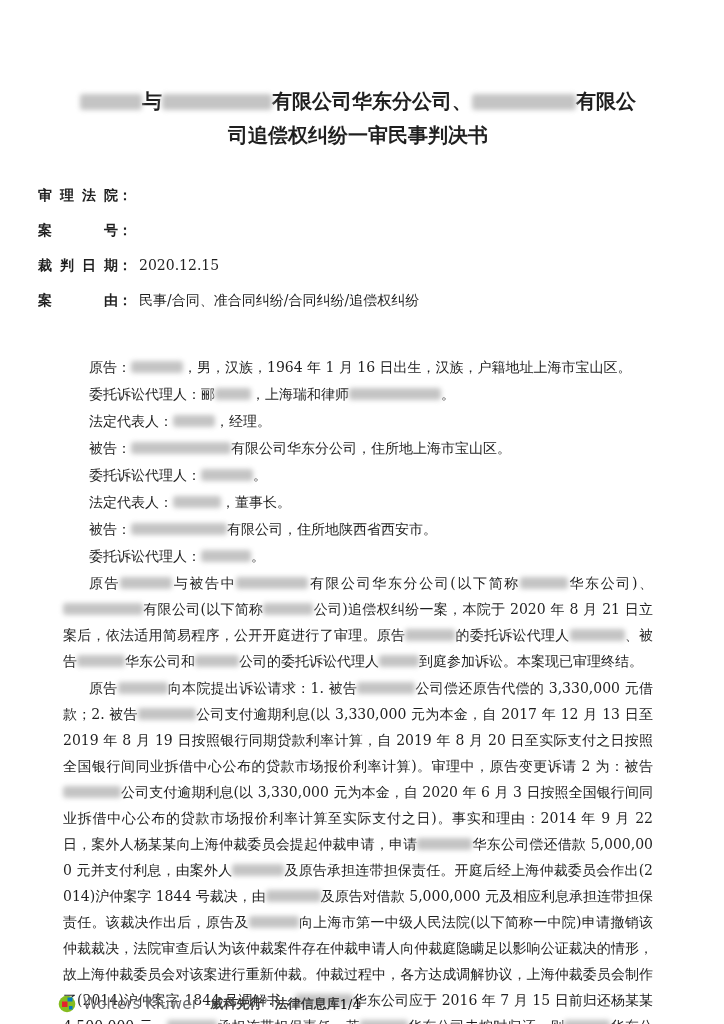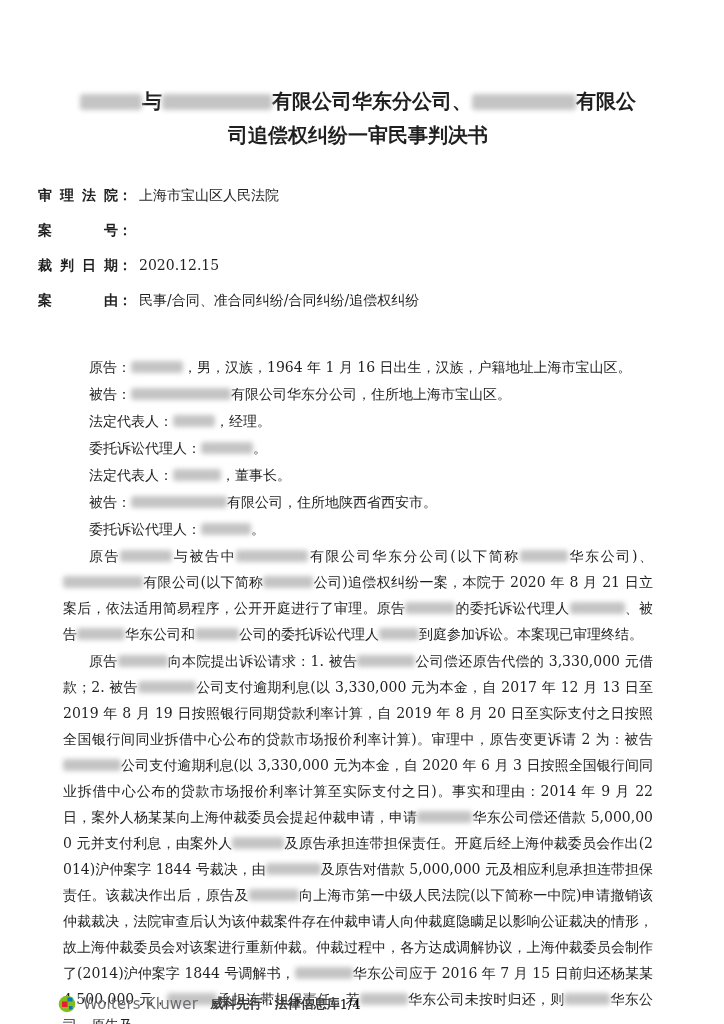--- a/index.html
+++ b/index.html
@@ -66,42 +66,42 @@
 <body>
 
 <div class="page">
 
   <h1 class="doc-title"><span class="redact" style="width: 62px;"></span><span>与</span><span class="redact" style="width: 110px;"></span><span>有限公司华东分公司、</span><span class="redact" style="width: 104px;"></span><span>有限公司追偿权纠纷一审民事判决书</span></h1>
 
   <div class="meta">
       <div class="meta-row">
         <span class="meta-label">审理法院</span>
         <span class="meta-colon">：</span>
-        <span class="meta-value">上海市宝山区人民法院</span>
       </div>
       <div class="meta-row">
         <span class="meta-label">案号</span>
         <span class="meta-colon">：</span>
       </div>
       <div class="meta-row">
         <span class="meta-label">裁判日期</span>
         <span class="meta-colon">：</span>
         <span class="meta-value">2020.12.15</span>
       </div>
       <div class="meta-row">
         <span class="meta-label">案由</span>
         <span class="meta-colon">：</span>
         <span class="meta-value">民事/合同、准合同纠纷/合同纠纷/追偿权纠纷</span>
       </div>
     </div>
 
   <div class="body">
       <p class="para"><span>原告：</span><span class="redact" style="width: 52px;"></span><span>，男，汉族，1964 年 1 月 16 日出生，汉族，户籍地址上海市宝山区。</span></p>
+      <p class="para"><span>委托诉讼代理人：郦</span><span class="redact" style="width: 36px;"></span><span>，上海瑞和律师</span><span class="redact" style="width: 92px;"></span><span>。</span></p>
+      <p class="para"><span>法定代表人：</span><span class="redact" style="width: 42px;"></span><span>，经理。</span></p>
       <p class="para"><span>被告：</span><span class="redact" style="width: 100px;"></span><span>有限公司华东分公司，住所地上海市宝山区。</span></p>
-      <p class="para"><span>法定代表人：</span><span class="redact" style="width: 42px;"></span><span>，经理。</span></p>
       <p class="para"><span>委托诉讼代理人：</span><span class="redact" style="width: 52px;"></span><span>。</span></p>
       <p class="para"><span>法定代表人：</span><span class="redact" style="width: 48px;"></span><span>，董事长。</span></p>
       <p class="para"><span>被告：</span><span class="redact" style="width: 96px;"></span><span>有限公司，住所地陕西省西安市。</span></p>
       <p class="para"><span>委托诉讼代理人：</span><span class="redact" style="width: 50px;"></span><span>。</span></p>
       <p class="para"><span>原告</span><span class="redact" style="width: 52px;"></span><span>与被告中</span><span class="redact" style="width: 72px;"></span><span>有限公司华东分公司(以下简称</span><span class="redact" style="width: 48px;"></span><span>华东公司)、</span><span class="redact" style="width: 80px;"></span><span>有限公司(以下简称</span><span class="redact" style="width: 50px;"></span><span>公司)追偿权纠纷一案，本院于 2020 年 8 月 21 日立案后，依法适用简易程序，公开开庭进行了审理。原告</span><span class="redact" style="width: 50px;"></span><span>的委托诉讼代理人</span><span class="redact" style="width: 55px;"></span><span>、被告</span><span class="redact" style="width: 48px;"></span><span>华东公司和</span><span class="redact" style="width: 44px;"></span><span>公司的委托诉讼代理人</span><span class="redact" style="width: 40px;"></span><span>到庭参加诉讼。本案现已审理终结。</span></p>
       <p class="para"><span>原告</span><span class="redact" style="width: 50px;"></span><span>向本院提出诉讼请求：1. 被告</span><span class="redact" style="width: 58px;"></span><span>公司偿还原告代偿的 3,330,000 元借款；2. 被告</span><span class="redact" style="width: 58px;"></span><span>公司支付逾期利息(以 3,330,000 元为本金，自 2017 年 12 月 13 日至 2019 年 8 月 19 日按照银行同期贷款利率计算，自 2019 年 8 月 20 日至实际支付之日按照全国银行间同业拆借中心公布的贷款市场报价利率计算)。审理中，原告变更诉请 2 为：被告</span><span class="redact" style="width: 58px;"></span><span>公司支付逾期利息(以 3,330,000 元为本金，自 2020 年 6 月 3 日按照全国银行间同业拆借中心公布的贷款市场报价利率计算至实际支付之日)。事实和理由：2014 年 9 月 22 日，案外人杨某某向上海仲裁委员会提起仲裁申请，申请</span><span class="redact" style="width: 55px;"></span><span>华东公司偿还借款 5,000,000 元并支付利息，由案外人</span><span class="redact" style="width: 52px;"></span><span>及原告承担连带担保责任。开庭后经上海仲裁委员会作出(2014)沪仲案字 1844 号裁决，由</span><span class="redact" style="width: 55px;"></span><span>及原告对借款 5,000,000 元及相应利息承担连带担保责任。该裁决作出后，原告及</span><span class="redact" style="width: 50px;"></span><span>向上海市第一中级人民法院(以下简称一中院)申请撤销该仲裁裁决，法院审查后认为该仲裁案件存在仲裁申请人向仲裁庭隐瞒足以影响公证裁决的情形，故上海仲裁委员会对该案进行重新仲裁。仲裁过程中，各方达成调解协议，上海仲裁委员会制作了(2014)沪仲案字 1844 号调解书，</span><span class="redact" style="width: 58px;"></span><span>华东公司应于 2016 年 7 月 15 日前归还杨某某 4,500,000 元，</span><span class="redact" style="width: 50px;"></span><span>承担连带担保责任，若</span><span class="redact" style="width: 48px;"></span><span>华东公司未按时归还，则</span><span class="redact" style="width: 46px;"></span><span>华东公司、原告及</span></p>
     </div>
 
   <div class="footer">
     <div class="footer-left">

